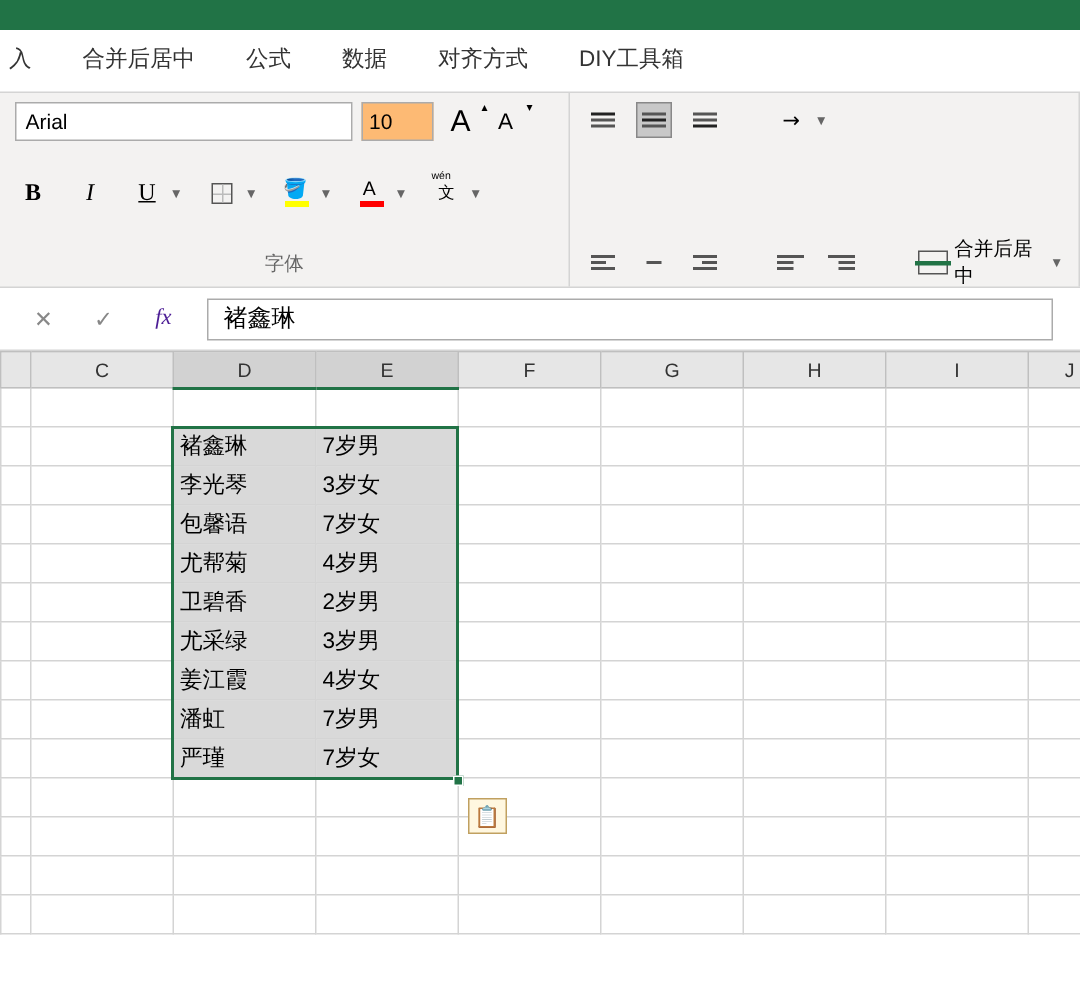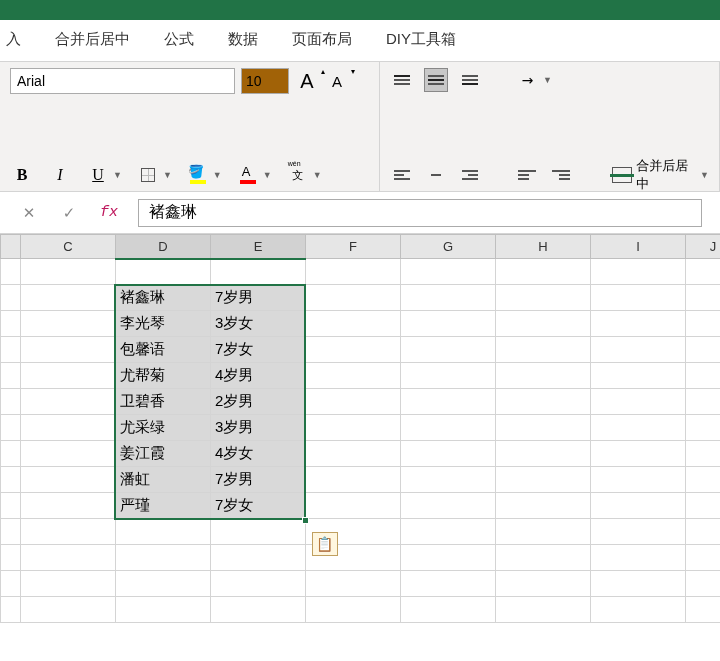--- a/index.html
+++ b/index.html
@@ -9,21 +9,21 @@
 
   .menubar { display: flex; gap: 34px; padding: 10px 6px 12px 6px; background: #fff; border-bottom: 1px solid #d4d4d4; font-size: 15px; color: #333; }
   .menubar span { cursor: pointer; }
 
   .ribbon { display: flex; background: #f3f2f1; border-bottom: 1px solid #d4d4d4; height: 130px; }
   .ribbon-group { border-right: 1px solid #d4d4d4; padding: 6px 10px 4px 10px; display: flex; flex-direction: column; justify-content: space-between; gap: 16px; }
   .group-row { display: flex; align-items: center; gap: 6px; }
   .group-label { text-align: center; font-size: 13px; color: #666; padding: 4px 0 2px 0; }
 
   .font-select { width: 225px; height: 26px; border: 1px solid #ababab; background: #fff; font-size: 14px; padding: 2px 6px; }
-  .size-select { width: 48px; height: 26px; border: 1px solid #ababab; background: #a16207; font-size: 14px; padding: 2px 4px; }
+  .size-select { width: 48px; height: 26px; border: 1px solid #ababab; background: #fdba74; font-size: 14px; padding: 2px 4px; }
 
   .btn { min-width: 24px; height: 24px; display: inline-flex; align-items: center; justify-content: center; cursor: pointer; padding: 0 3px; }
   .btn.active { background: #c8c8c8; border: 1px solid #888; }
 
   .split { display: inline-flex; align-items: center; }
   .caret { font-size: 9px; margin-left: 3px; color: #666; }
 
   .bold { font-weight: 700; font-family: "Times New Roman"; font-size: 16px; }
   .italic { font-style: italic; font-family: "Times New Roman"; font-size: 16px; }
   .underline { text-decoration: underline; font-family: "Times New Roman"; font-size: 16px; }
@@ -61,21 +61,21 @@
   .id-inc span:nth-child(2), .id-inc span:nth-child(3){ margin-left: auto; width: 60%; }
 
   .orient-icon { font-size: 14px; transform: rotate(45deg); }
 
   .wrap-icon, .merge-icon { display: inline-block; width: 22px; height: 16px; border: 1px solid #555; position: relative; margin-right: 4px; }
   .wrap-icon::before { content: "↩"; position: absolute; font-size: 12px; left: 4px; top: -2px; color: #217346; }
   .merge-icon::before { content: ""; position: absolute; left: -3px; right: -3px; top: 6px; height: 3px; background: #217346; }
 
   .formula-bar { display: flex; align-items: center; height: 42px; border-bottom: 1px solid #d4d4d4; padding: 6px 18px; gap: 18px; }
   .fb-btn { width: 22px; height: 22px; display: inline-flex; align-items: center; justify-content: center; color: #888; cursor: pointer; font-size: 15px; }
-  .fb-fx { font-style: italic; font-family: Liberation Mono, monospace; color: #be185d; }
+  .fb-fx { font-style: italic; font-family: Liberation Serif, serif; color: #4c1d95; }
   .fb-input { flex: 1; height: 28px; border: 1px solid #ababab; padding: 2px 10px; font-size: 16px; }
 
   .grid { position: relative; }
   table.sheet { border-collapse: collapse; table-layout: fixed; width: 740px; }
   .colhead th { height: 24px; background: #e6e6e6; border: 1px solid #bfbfbf; font-weight: 400; font-size: 13px; color: #333; text-align: center; }
   .colhead th.sel { background: #d2d2d2; border-bottom: 2px solid #217346; }
   .sheet td { border: 1px solid #d4d4d4; height: 26px; padding: 1px 4px; font-size: 15px; color: #000; vertical-align: middle; }
   td.selcell { background: #d9d9d9; }
   .sel-border { position: absolute; border: 2px solid #217346; pointer-events: none; }
   .sel-handle { position: absolute; width: 7px; height: 7px; background: #217346; border: 1px solid #fff; }
@@ -85,21 +85,21 @@
 </head>
 <body>
 
 <div class="titlebar"></div>
 
 <div class="menubar">
   <span>入</span>
   <span>合并后居中</span>
   <span>公式</span>
   <span>数据</span>
-  <span>页面布局</span>
+  <span>对齐方式</span>
   <span>DIY工具箱</span>
 </div>
 
 <div class="ribbon">
   <div class="ribbon-group" style="flex:0 0 380px">
     <div class="group-row">
       <input class="font-select" value="Arial" style="">
       <input class="size-select" value="10" style="">
       <span class="btn A-sup">
           <span class="A-inc">A</span>
@@ -142,20 +142,21 @@
         <span class="caret">▼</span>
       </span>
       <span class="split">
         <span class="btn wen-btn">
             <span class="wen">wén</span>
             <span>文</span>
           </span>
         <span class="caret">▼</span>
       </span>
     </div>
+    <div class="group-label">字体</div>
   </div>
 
   <div class="ribbon-group" style="flex:1">
     <div class="group-row" style="gap:10px; align-items:center">
       <span class="btn">
           <span class="align-icon al-t">
             <span></span>
             <span></span>
             <span></span>
           </span>

